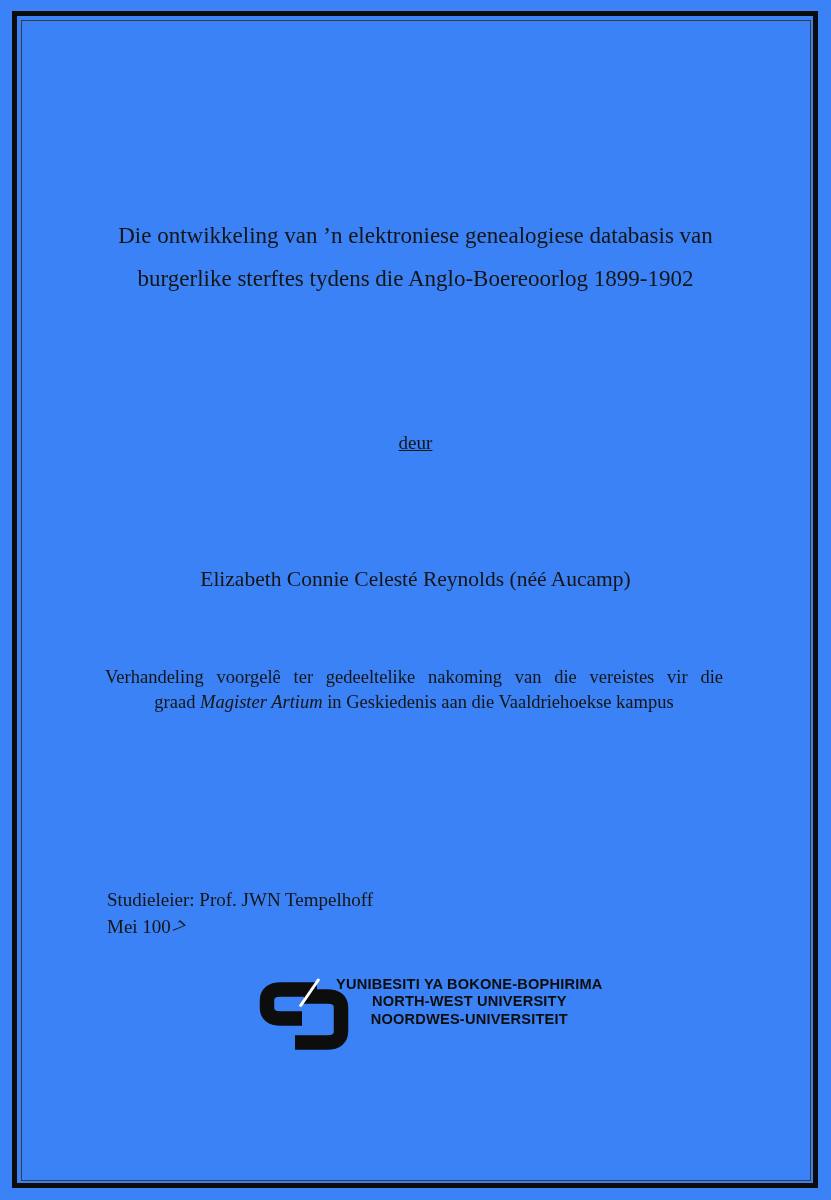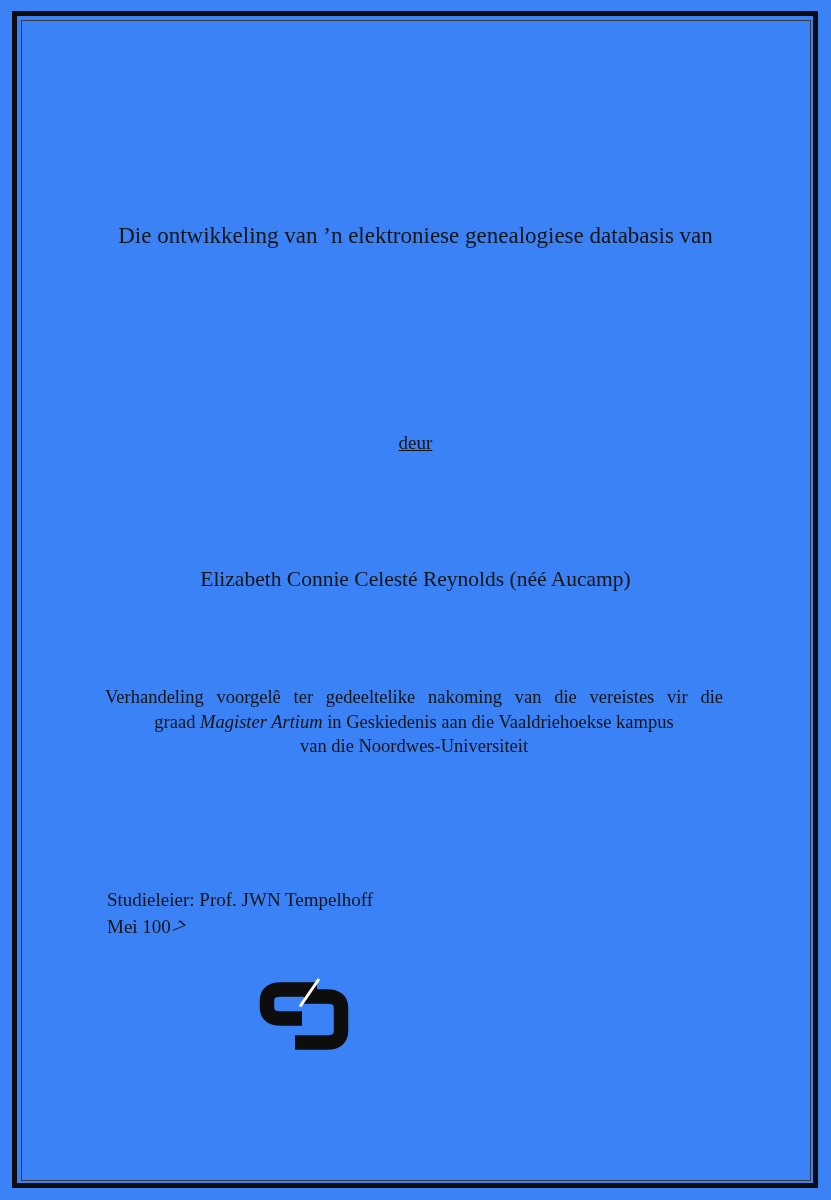--- a/index.html
+++ b/index.html
@@ -57,21 +57,20 @@
     text-align: center;
     font-size: 21.5px;
     margin-top: 47px;
   }
   .statement {
     position: absolute;
     top: 665px;
     left: 105px;
     width: 618px;
     font-size: 18.5px;
-    margin-top: 20px;
   }
   .stmt-line {
     line-height: 24.6px;
     white-space: normal;
     text-align: center;
   }
   .stmt-justify {
     text-align: justify;
     text-align-last: justify;
     text-justify: inter-word;
@@ -118,41 +117,46 @@
 </head>
 <body>
 
 <div class="page">
 
   <div class="frame-outer"></div>
   <div class="frame-inner"></div>
 
   <h1 class="title">
     <span class="title-line">Die ontwikkeling van ’n elektroniese genealogiese databasis van</span>
+    <span class="title-line">burgerlike sterftes tydens die Anglo-Boereoorlog 1899-1902</span>
   </h1>
 
   <div class="byline">deur</div>
 
   <div class="author">Elizabeth Connie Celesté Reynolds (néé Aucamp)</div>
 
   <div class="statement">
     <div class="stmt-line stmt-justify">Verhandeling voorgelê ter gedeeltelike nakoming van die vereistes vir die</div>
     <div class="stmt-line"><span>graad </span><i>Magister Artium</i><span> in Geskiedenis aan die Vaaldriehoekse kampus</span></div>
-    <div class="stmt-line">van die Noordwes-Universiteit</div>
   </div>
 
   <div class="supervisor-block">
     <div>Studieleier: Prof. JWN Tempelhoff</div>
     <div><span>Mei 100</span><span class="seven">7</span></div>
   </div>
 
   <div class="logo">
     <svg class="logo-mark" viewBox="0 0 94 84" xmlns="http://www.w3.org/2000/svg" aria-hidden="true">
 
       <path d="M 60 20.5 H 24 Q 10 20.5 10 31.5 V 38.5 Q 10 49.5 24 49.5 H 45" fill="none" stroke="#0d0d0d" stroke-width="14.5" stroke-linecap="butt"></path>
 
       <path d="M 47 27.5 H 70 Q 84 27.5 84 38.5 V 62 Q 84 73.5 70 73.5 H 38" fill="none" stroke="#0d0d0d" stroke-width="14.5" stroke-linecap="butt"></path>
 
       <line x1="62" y1="10" x2="43" y2="37.5" stroke="#ffffff" stroke-width="3"></line>
     </svg>
+    <div class="logo-text">
+      <span class="logo-text-line">YUNIBESITI YA BOKONE-BOPHIRIMA</span>
+      <span class="logo-text-line">NORTH-WEST UNIVERSITY</span>
+      <span class="logo-text-line">NOORDWES-UNIVERSITEIT</span>
+    </div>
   </div>
 
 </div>
 
 </body></html>

